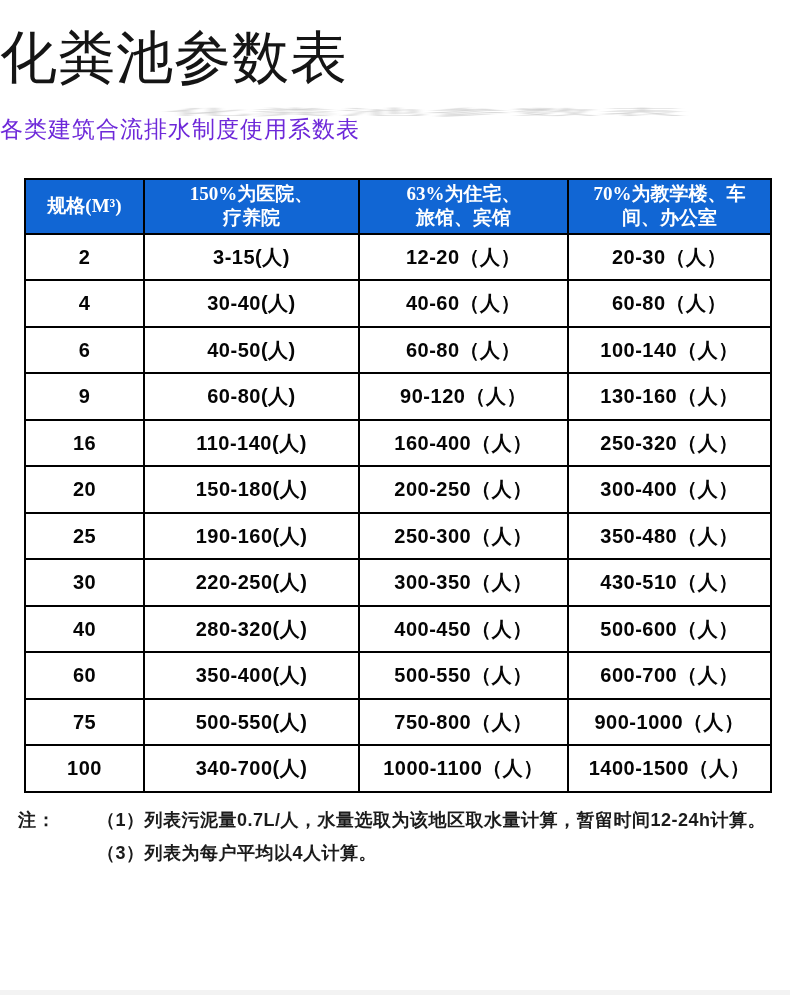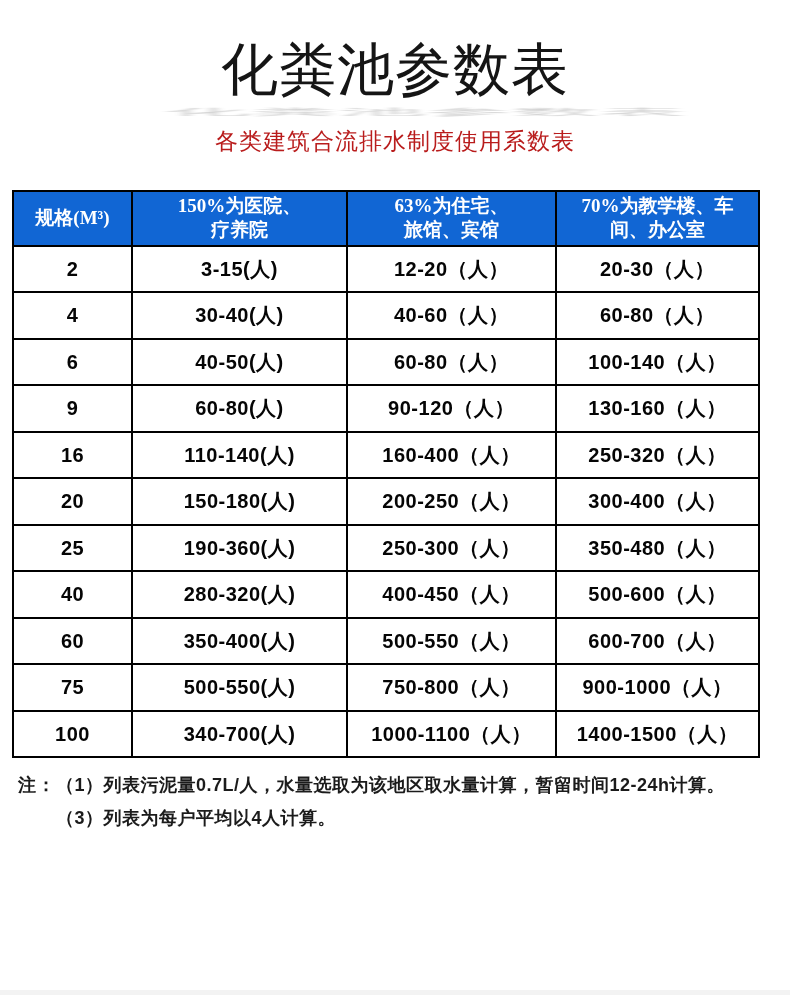--- a/index.html
+++ b/index.html
@@ -11,22 +11,21 @@
     width: 790px;
     height: 995px;
     position: relative;
     overflow: hidden;
     font-family: "Liberation Sans", "DejaVu Sans", sans-serif;
     color: #000;
   }
   
   .doc-header {
     position: relative;
-    text-align: center;
-    padding-top: 38px;
+    padding-top: 26px;
   }
   .doc-title {
     margin: 0;
     font-size: 57px;
     line-height: 1.12;
     font-weight: 200;
     letter-spacing: 1px;
     color: #151515;
     white-space: nowrap;
   }
@@ -43,28 +42,28 @@
     opacity: 0.28;
     filter: blur(3px);
     white-space: nowrap;
     pointer-events: none;
   }
   .doc-subtitle {
     margin: 24px 0 16px 0;
     font-size: 23px;
     font-weight: 400;
     letter-spacing: 1px;
-    color: #b91c1c;
+    color: #6d28d9;
     white-space: nowrap;
   }
   
   .param-table {
     border-collapse: collapse;
     table-layout: fixed;
-    margin: 33px 0 0 12px;
+    margin: 33px 0 0 24px;
     width: 746px;
   }
   .param-table col.col-size { width: 119px; }
   .param-table col.col-150  { width: 215px; }
   .param-table col.col-100  { width: 209px; }
   .param-table col.col-70   { width: 203px; }
   .param-table th,
   .param-table td {
     border: 2px solid #000;
     text-align: center;
@@ -102,20 +101,21 @@
   .notes-label {
     flex: 0 0 auto;
     line-height: 24px;
     letter-spacing: 1px;
   }
   .notes-list { flex: 1 1 auto; }
   .note-item {
     line-height: 24px;
     margin-bottom: 9px;
     letter-spacing: 0.5px;
+    margin-left: 41px;
   }
   
   .bottom-strip {
     position: absolute;
     left: 0;
     bottom: 0;
     width: 100%;
     height: 5px;
     background: #f3f3f3;
   }
@@ -187,23 +187,29 @@
       <td>250-320（人）</td>
     </tr>
     <tr>
       <td>20</td>
       <td>150-180(人)</td>
       <td>200-250（人）</td>
       <td>300-400（人）</td>
     </tr>
     <tr>
       <td>25</td>
-      <td>190-360(人)</td>
+      <td>190-160(人)</td>
       <td>250-300（人）</td>
       <td>350-480（人）</td>
+    </tr>
+    <tr>
+      <td>30</td>
+      <td>220-250(人)</td>
+      <td>300-350（人）</td>
+      <td>430-510（人）</td>
     </tr>
     <tr>
       <td>40</td>
       <td>280-320(人)</td>
       <td>400-450（人）</td>
       <td>500-600（人）</td>
     </tr>
     <tr>
       <td>60</td>
       <td>350-400(人)</td>

